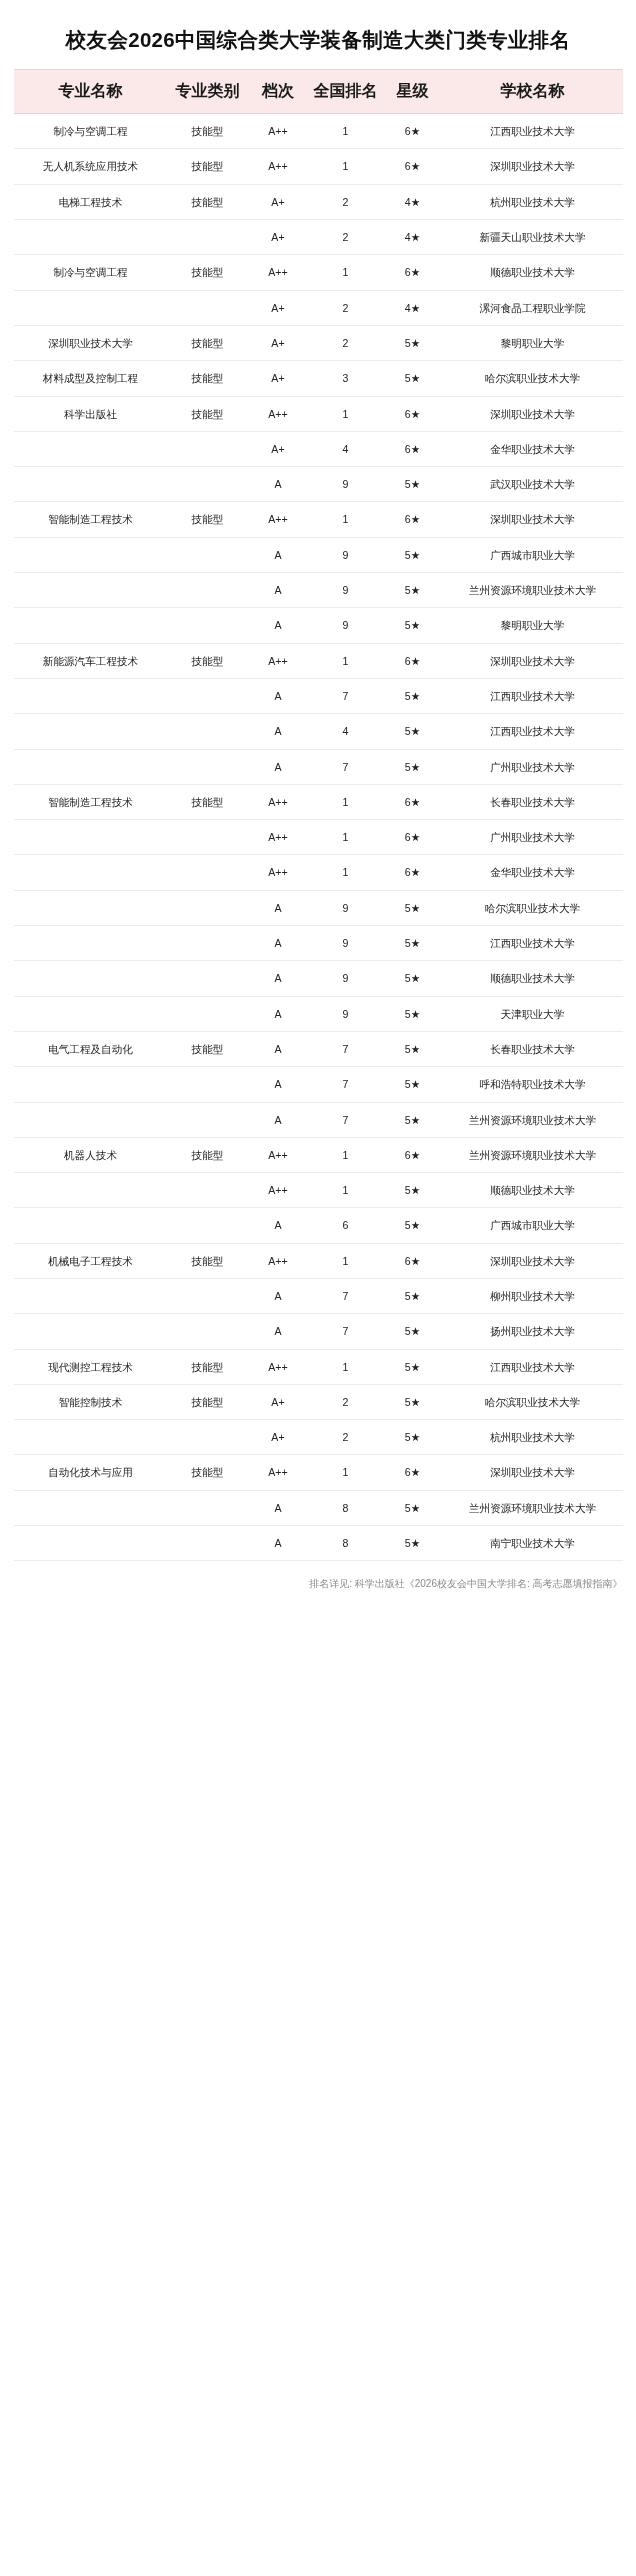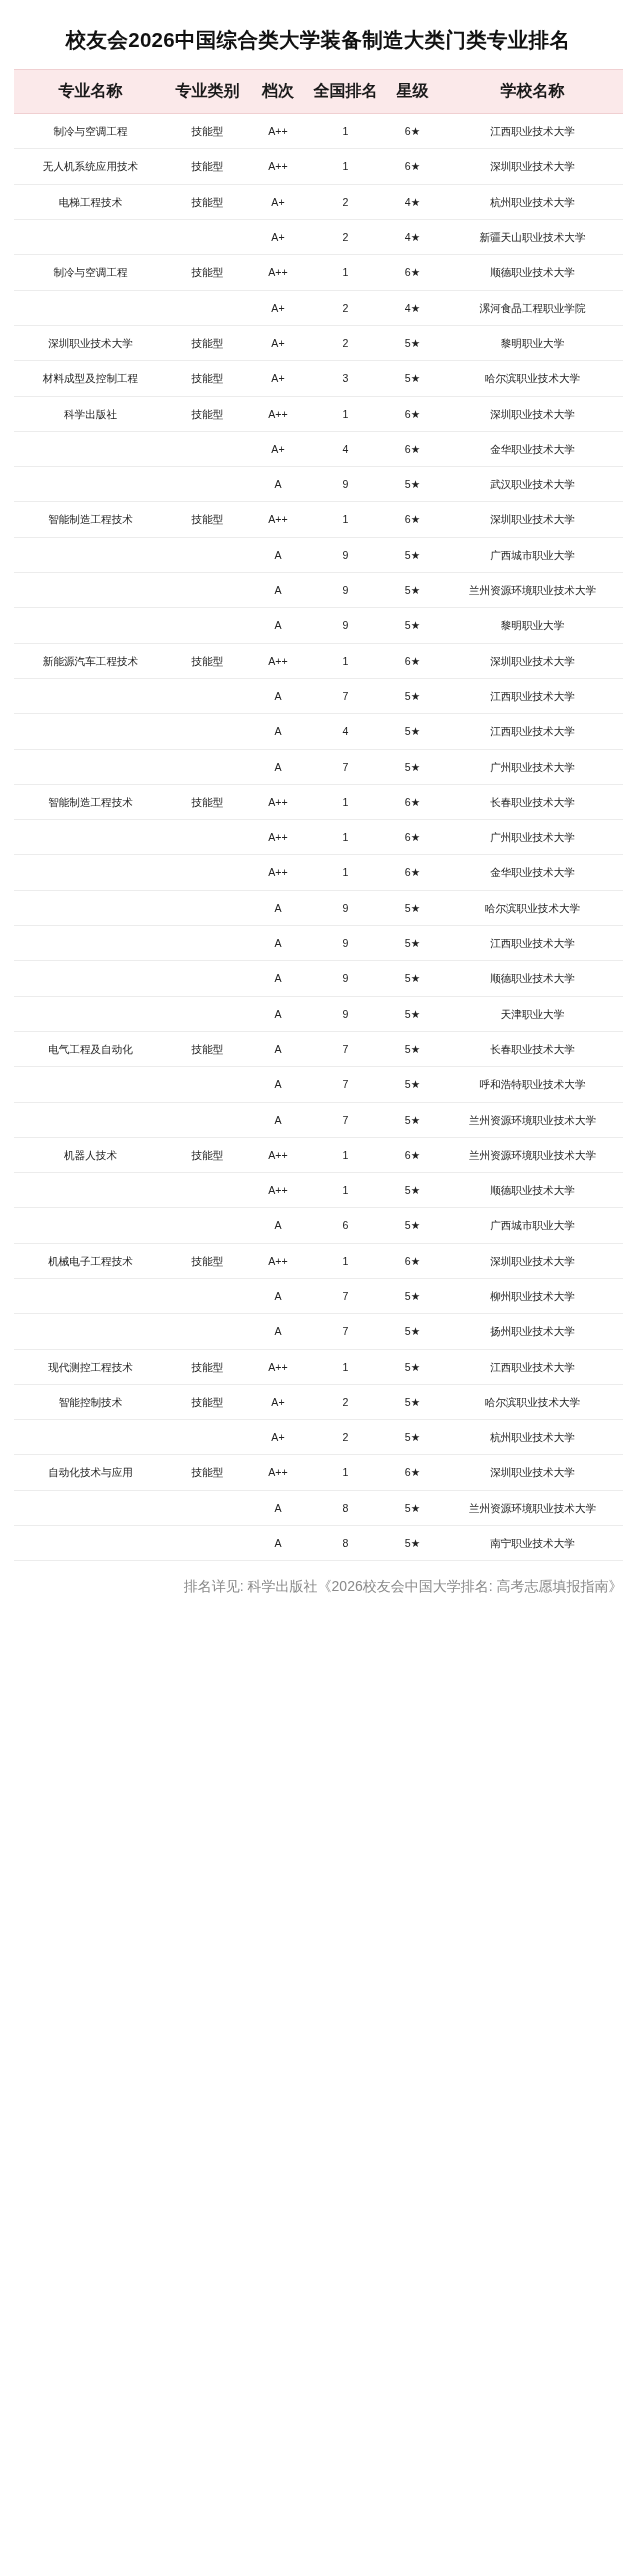--- a/index.html
+++ b/index.html
@@ -60,21 +60,21 @@
   td.star {
     white-space: nowrap;
   }
   td.school {
     text-align: center;
   }
   .footnote {
     width: 609px;
     margin: 0 auto;
     text-align: right;
-    font-size: 14px;
+    font-size: 10px;
     color: #8a8a8a;
     padding: 14.6px 0 17px 0;
     line-height: 1.5;
   }
 </style>
 </head>
 <body>
 
 <div class="page">
 

